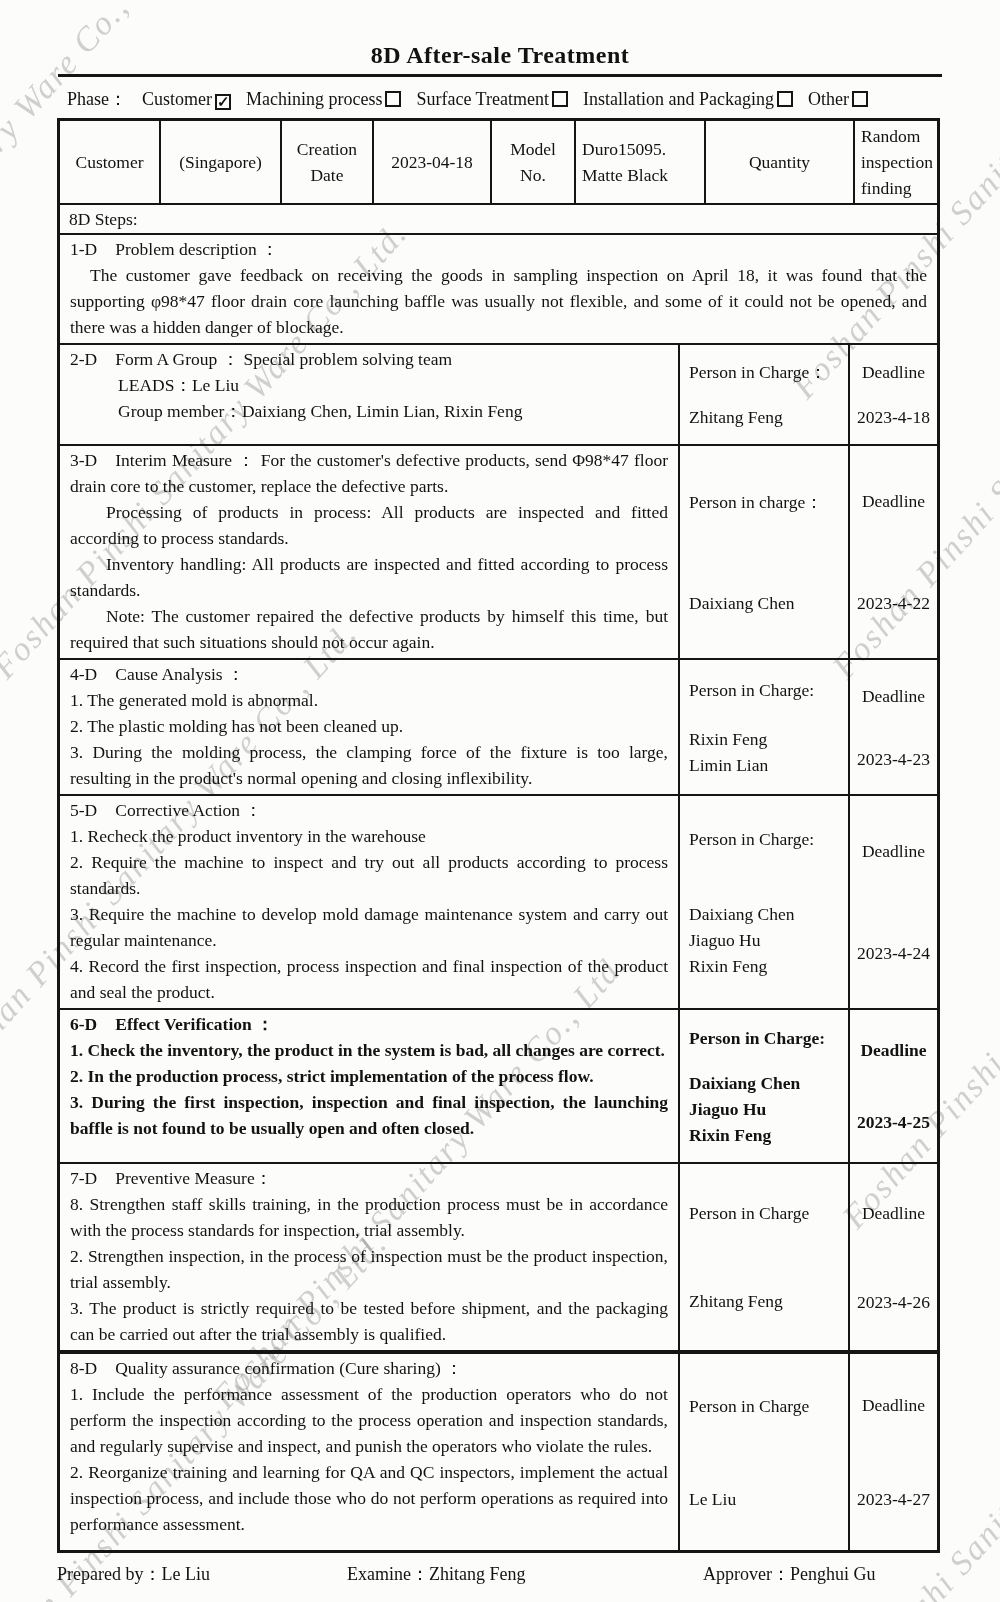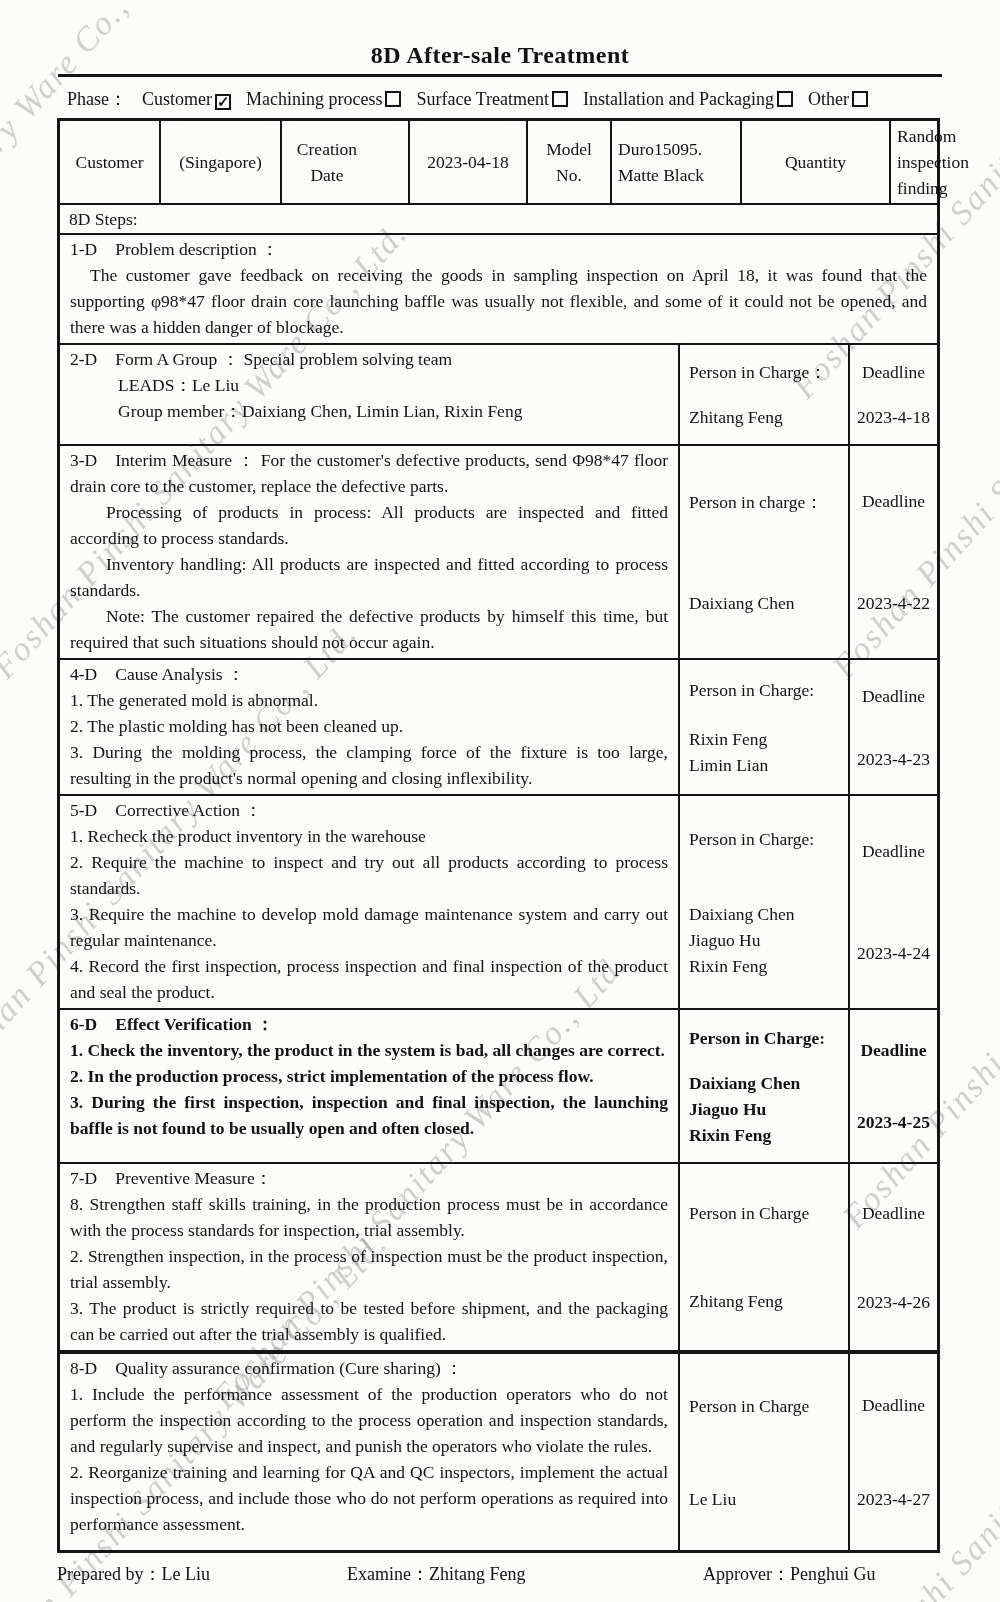--- a/index.html
+++ b/index.html
@@ -88,21 +88,21 @@
 
     <div class="phase">
       <span>Phase：</span><span><span class="phase-opt"><span>Customer</span><span class="cbx">✓</span></span><span class="phase-opt"><span>Machining process</span><span class="cbx"></span></span><span class="phase-opt"><span>Surface Treatment</span><span class="cbx"></span></span><span class="phase-opt"><span>Installation and Packaging</span><span class="cbx"></span></span><span class="phase-opt"><span>Other</span><span class="cbx"></span></span></span>
     </div>
 
     <div class="doc-table">
       <div class="info-row">
           <div class="info-cell" style="flex: 0 0 99px;">Customer</div>
           <div class="info-cell" style="flex: 0 0 121px;">(Singapore)</div>
           <div class="info-cell" style="flex: 0 0 92px;">Creation Date</div>
-          <div class="info-cell" style="flex: 0 0 118px; margin-left: 36px;">2023-04-18</div>
+          <div class="info-cell" style="flex: 0 0 118px;">2023-04-18</div>
           <div class="info-cell" style="flex: 0 0 84px;">Model No.</div>
           <div class="info-cell left" style="flex: 0 0 130px;">Duro15095. Matte Black</div>
           <div class="info-cell" style="flex: 0 0 149px;">Quantity</div>
           <div class="info-cell left" style="flex: 1 1 auto;">Random inspection finding</div>
         </div>
       <div class="steps-row">8D Steps:</div>
       <div>
           <div class="sec-row" style="min-height: 105px;">
             <div class="c-main full">
               <div class="para heading"><span class="sec-num">1-D</span><span class="sec-ttl">Problem description ：</span></div>

